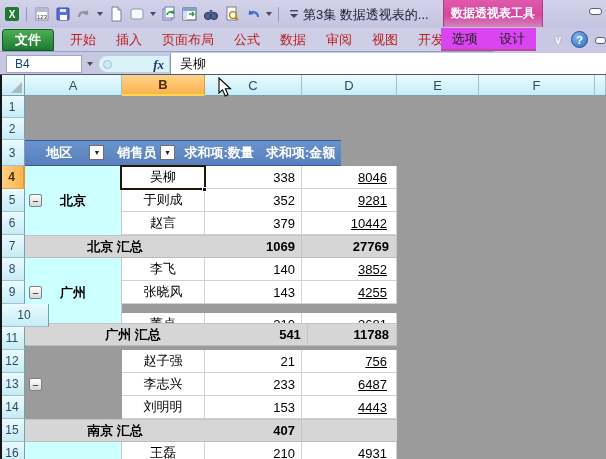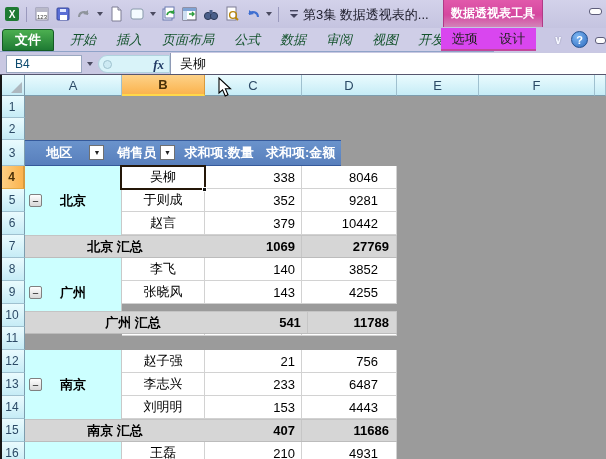--- a/index.html
+++ b/index.html
@@ -19,21 +19,21 @@
     color:#fff;font-size:12px;font-weight:bold;display:flex;align-items:center;justify-content:center;
     border-left:1px solid #b13a86;border-right:1px solid #b13a86;}
   .minpill{position:absolute;width:13px;height:7px;background:#fdfdfd;border:1px solid #5d5d7a;border-radius:3px;}
 
   
   .tabrow{position:absolute;left:0;top:28px;width:494px;height:24px;background:#cfcee7;border-bottom:1px solid #8fa3c8;}
   .filetab{position:absolute;left:2px;top:1px;width:52px;height:22px;border-radius:3px 3px 0 0;
     background:linear-gradient(#4caf50,#1e7a33);color:#fff;font-size:13px;font-weight:bold;
     display:flex;align-items:center;justify-content:center;border:1px solid #145a24;}
   .tabs{position:absolute;left:60px;top:1px;height:22px;display:flex;align-items:center;}
-  .tab{font-size:13px;color:#14532d;padding:0 10px;line-height:22px;white-space:nowrap;font-style:italic;}
+  .tab{font-size:13px;color:#b91c1c;padding:0 10px;line-height:22px;white-space:nowrap;}
   .ctxzone{position:absolute;left:441px;top:0;width:95px;height:23px;background:#d946ef;
     border-bottom:2px solid #c2489c;display:flex;align-items:center;justify-content:space-around;}
   .ctxtab{font-size:13px;color:#222;padding:0 4px;white-space:nowrap;}
   .chev{position:absolute;left:551px;top:5px;width:14px;height:14px;color:#f4f6ff;
     font-size:12px;font-weight:bold;text-shadow:0 0 1px #55557a;line-height:14px;text-align:center;}
   .helpbtn{position:absolute;left:571px;top:3px;width:17px;height:17px;border-radius:50%;
     background:radial-gradient(circle at 35% 30%,#7db6f2,#2f6cc0);color:#fff;font-size:11px;font-weight:bold;
     display:flex;align-items:center;justify-content:center;border:1px solid #23508e;}
 
   
@@ -73,21 +73,21 @@
   .phcell{position:relative;display:flex;align-items:center;justify-content:center;height:100%;}
   .filterbtn{position:absolute;right:3px;top:50%;margin-top:-8px;width:15px;height:15px;background:#fff;
     border:1px solid #707070;display:flex;align-items:center;justify-content:center;
     color:#222;font-size:7px;line-height:7px;}
   .prow{position:absolute;left:25px;width:372px;height:23px;display:flex;z-index:4;}
   .pc{height:100%;border-bottom:1px solid #d2d2d2;border-right:1px solid #d2d2d2;
     font-size:13px;color:#000;display:flex;align-items:center;}
   .aspace{width:97px;border:none;}
   .bcell{width:83px;background:#fff;justify-content:center;}
   .ccell{width:97px;background:#fff;justify-content:flex-end;padding-right:6px;}
-  .dcell{width:95px;background:#fff;justify-content:flex-end;padding-right:18px;}
+  .dcell{width:95px;background:#fff;justify-content:flex-end;padding-right:9px;text-decoration:underline;}
   .subrow{position:absolute;left:25px;width:372px;height:23px;display:flex;z-index:6;
     background:#d6d6d6;border-bottom:1px solid #bcbcbc;border-top:1px solid #c4c4c4;font-weight:bold;}
   .sublabel{width:180px;display:flex;align-items:center;justify-content:center;font-size:13px;}
   .subc{width:97px;display:flex;align-items:center;justify-content:flex-end;padding-right:6px;font-size:13px;border-right:1px solid #c6c6c6;}
   .subd{width:95px;display:flex;align-items:center;justify-content:flex-end;padding-right:7px;font-size:13px;border-right:1px solid #c6c6c6;}
   .agroup{position:absolute;left:25px;width:97px;background:#ccffff;z-index:3;
     border-right:1px solid #c9c9c9;display:flex;align-items:center;justify-content:center;
     font-size:13px;font-weight:bold;color:#000;}
   .minus{position:absolute;width:13px;height:13px;background:linear-gradient(#ffffff,#d7d7d7);
     border:1px solid #808080;border-radius:2px;z-index:7;font-size:11px;line-height:10px;
@@ -243,37 +243,34 @@
 
     <div class="rh" style="left:0;top:21px;width:25px;height:22px;">1</div>
     <div class="rh" style="left:0;top:43px;width:25px;height:22px;">2</div>
     <div class="rh" style="left:0;top:65px;width:25px;height:26px;">3</div>
     <div class="rh rsel" style="left:0;top:91px;width:25px;height:23px;">4</div>
     <div class="rh" style="left:0;top:114px;width:25px;height:23px;">5</div>
     <div class="rh" style="left:0;top:137px;width:25px;height:23px;">6</div>
     <div class="rh" style="left:0;top:160px;width:25px;height:23px;">7</div>
     <div class="rh" style="left:0;top:183px;width:25px;height:23px;">8</div>
     <div class="rh" style="left:0;top:206px;width:25px;height:23px;">9</div>
-    <div class="rh" style="left:0;top:229px;width:25px;height:23px;text-align:center;">10</div>
+    <div class="rh" style="left:0;top:229px;width:49px;height:23px;text-align:center;">10</div>
     <div class="rh" style="left:0;top:252px;width:25px;height:23px;">11</div>
     <div class="rh" style="left:0;top:275px;width:25px;height:23px;">12</div>
     <div class="rh" style="left:0;top:298px;width:25px;height:23px;">13</div>
     <div class="rh" style="left:0;top:321px;width:25px;height:23px;">14</div>
     <div class="rh" style="left:0;top:344px;width:25px;height:23px;">15</div>
     <div class="rh" style="left:0;top:367px;width:25px;height:23px;">16</div>
 
     <div class="agroup" style="top:91px;height:69px;">
         <span>北京</span>
       </div>
     <div class="agroup" style="top:183px;height:69px;">
         <span>广州</span>
       </div>
-    <div class="agroup" style="top:275px;height:69px;">
-        <span>南京</span>
-      </div>
     <div class="agroup" style="top:367px;height:23px;"></div>
     <div class="minus" style="left:29px;top:119px;">−</div>
     <div class="minus" style="left:29px;top:211px;">−</div>
     <div class="minus" style="left:29px;top:303px;">−</div>
 
     <div class="phead">
       <div class="phcell" style="width:97px;">
         <span style="padding-right:14px;">地区</span>
         <span class="filterbtn">▼</span>
       </div>
@@ -323,21 +320,21 @@
       <div class="pc bcell">张晓风</div>
       <div class="pc ccell">143</div>
       <div class="pc dcell">4255</div>
     </div>
     <div class="prow" style="top:238px;">
       <div class="pc aspace"></div>
       <div class="pc bcell">董桌</div>
       <div class="pc ccell">210</div>
       <div class="pc dcell">3681</div>
     </div>
-    <div class="subrow" style="top:236px;padding-left:24px;">
+    <div class="subrow" style="top:248px;padding-left:24px;">
       <div class="sublabel">广州 汇总</div>
       <div class="subc">541</div>
       <div class="subd">11788</div>
     </div>
     <div class="prow" style="top:275px;">
       <div class="pc aspace"></div>
       <div class="pc bcell">赵子强</div>
       <div class="pc ccell">21</div>
       <div class="pc dcell">756</div>
     </div>
@@ -349,21 +346,20 @@
     </div>
     <div class="prow" style="top:321px;">
       <div class="pc aspace"></div>
       <div class="pc bcell">刘明明</div>
       <div class="pc ccell">153</div>
       <div class="pc dcell">4443</div>
     </div>
     <div class="subrow" style="top:344px;">
       <div class="sublabel">南京 汇总</div>
       <div class="subc">407</div>
-      <div class="subd">11686</div>
     </div>
     <div class="prow" style="top:367px;">
       <div class="pc aspace"></div>
       <div class="pc bcell">王磊</div>
       <div class="pc ccell">210</div>
       <div class="pc dcell">4931</div>
     </div>
 
     <div class="selbox"></div>
     <div class="handle"></div>

